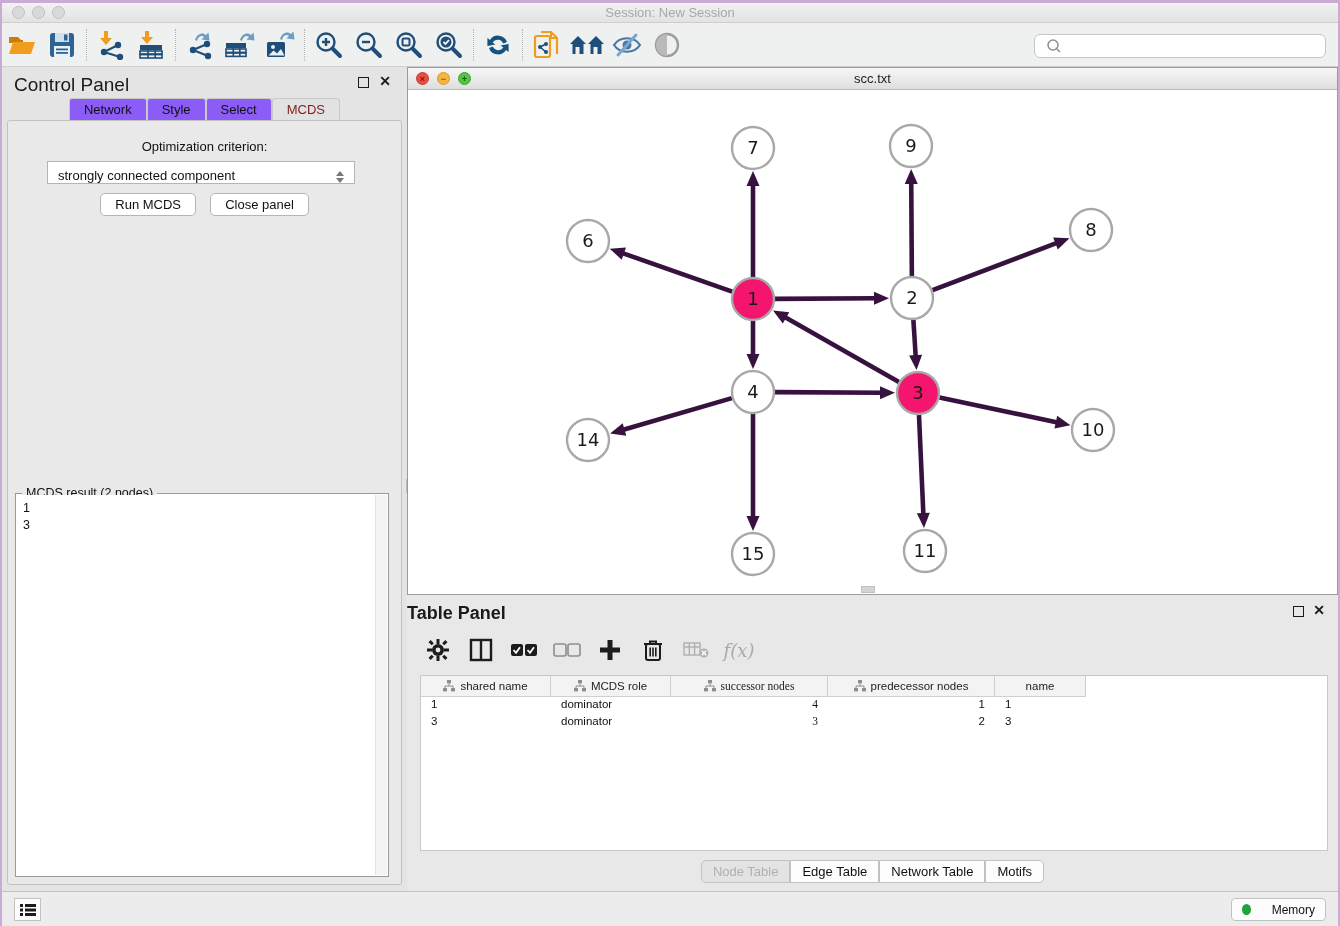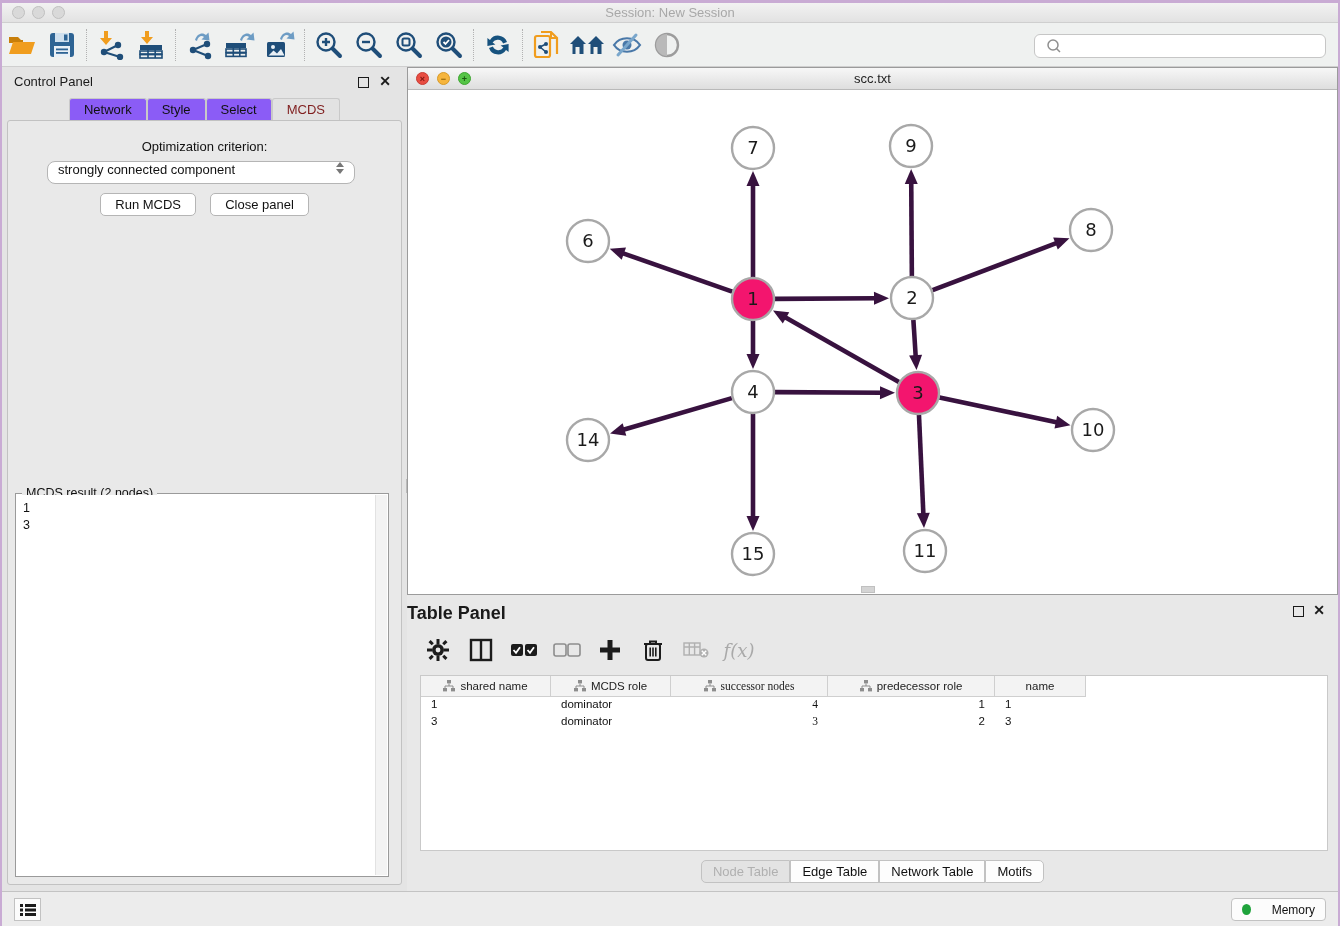--- a/index.html
+++ b/index.html
@@ -21,33 +21,33 @@
              border-bottom:1px solid #cfcfcf; display:flex; align-items:center; }
   .tb-icon { width:40px; height:36px; display:flex; align-items:center; justify-content:center; cursor:default; }
   .tb-sep { width:1px; height:32px; margin:0 4px; border-left:1px dotted #b2b2b2; }
   .search-wrap { position:absolute; right:12px; top:11px; width:292px; height:24px; background:#fff;
                  border:1px solid #c6c6c6; border-radius:6px; display:flex; align-items:center; }
   .search-wrap input { border:none; outline:none; flex:1; font-size:12px; height:20px; background:transparent; }
 
   
   .control-panel { position:absolute; left:0; top:64px; width:405px; height:824px; background:#e4e4e4; }
   .cp-header { position:absolute; top:4px; left:0; right:0; height:22px; }
-  .cp-title { position:absolute; left:12px; top:3px; font-size:13px; color:#1a1a1a; }
+  .cp-title { position:absolute; left:12px; top:3px; font-size:19px; color:#1a1a1a; }
   .float-btn { position:absolute; top:6px; width:11px; height:11px; border:1.5px solid #1a1a1a; background:transparent; }
   .close-btn { position:absolute; top:3px; font-size:14px; font-weight:bold; color:#1a1a1a; line-height:14px; }
   .cp-float{ right:38px; } .cp-close{ right:16px; }
   .cp-tabs { position:absolute; top:31px; left:0; right:0; height:22px; display:flex; justify-content:center; }
   .cp-tab { padding:3px 14px; font-size:13px; background:#8b5cf6; border:1px solid #c9c9c9; border-bottom:none;
             color:#111; border-radius:3px 3px 0 0; margin:0; }
   .cp-tab.selected { background:#e2e2e2; color:#7f1d1d; }
   .cp-body { position:absolute; left:5px; right:5px; top:53px; bottom:6px; background:#e9e9e9;
              border:1px solid #c2c2c2; border-radius:3px; }
   .opt-label { position:absolute; top:18px; left:0; right:0; text-align:center; font-size:13px; color:#111; }
   .combo { position:absolute; left:39px; right:46px; top:40px; height:23px; background:#fff;
-           border:1px solid #b5b5b5; border-radius:8px; display:flex; align-items:flex-start; padding:0 10px; }
+           border:1px solid #b5b5b5; border-radius:0; display:flex; align-items:flex-end; padding:0 10px; }
   .combo-text { flex:1; font-size:13px; color:#111; }
   .combo-arrows { display:flex; flex-direction:column; gap:2px; }
   .combo-arrows span { width:0; height:0; border-left:4px solid transparent; border-right:4px solid transparent; }
   .arr-up { border-bottom:5px solid #777; }
   .arr-dn { border-top:5px solid #777; }
   .cp-buttons { position:absolute; top:72px; left:0; right:0; display:flex; justify-content:center; gap:14px; }
   .mac-btn { background:#fff; border:1px solid #b5b5b5; border-radius:5px; font-size:13px; color:#111;
              padding:3px 14px; min-width:96px; text-align:center; }
   .result-box { position:absolute; left:7px; right:12px; top:372px; height:384px;
                 border:1px solid #9a9a9a; background:#fff; }
@@ -495,21 +495,21 @@
         </span>
         <span class="th c3">
           <svg width="12" height="12" viewBox="0 0 12 12">
               <g fill="#8d8d8d">
                 <rect x="4" y="0" width="4" height="3.4"></rect>
                 <rect x="0" y="8" width="4" height="3.4"></rect>
                 <rect x="8" y="8" width="4" height="3.4"></rect>
                 <path d="M6 3.4 V6 M2 8 V6 H10 V8" stroke="#8d8d8d" fill="none" stroke-width="1"></path>
               </g>
             </svg>
-          <span>predecessor role</span>
+          <span>predecessor nodes</span>
         </span>
         <span class="th c4">
           <span>name</span>
         </span>
       </div>
       <div class="trow">
         <span class="td c0 ta-l">1</span>
         <span class="td c1 ta-l">dominator</span>
         <span class="td c2 ta-r">4</span>
         <span class="td c3 ta-r">1</span>

